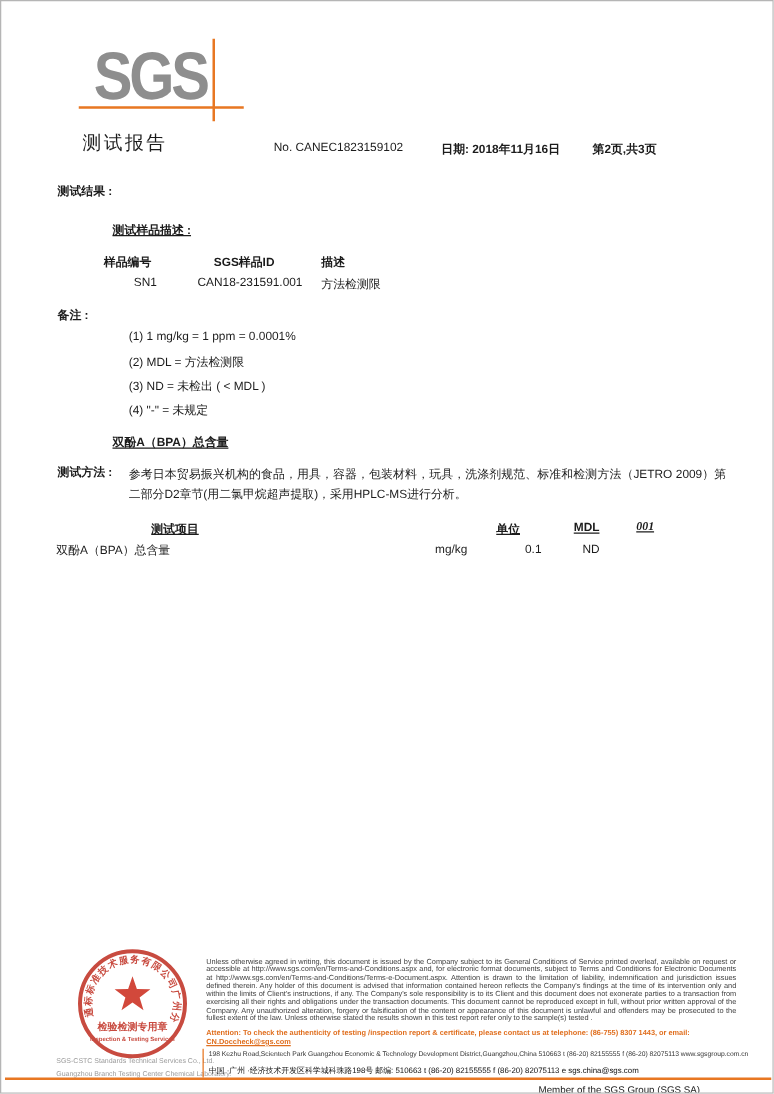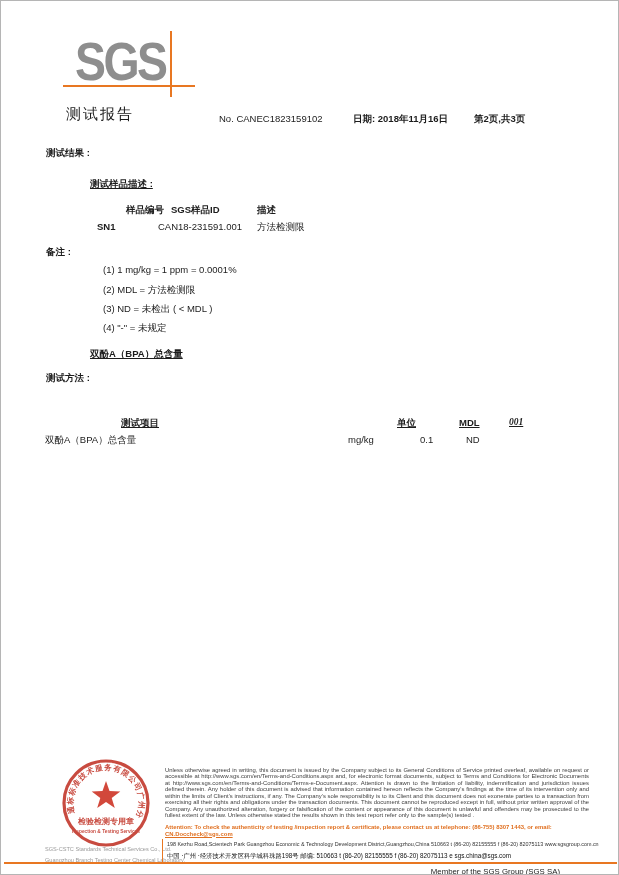--- a/index.html
+++ b/index.html
@@ -29,24 +29,24 @@
 
   .t95 { font-size:9.5px; }
   .bold { font-weight:bold; }
   .ul { text-decoration:underline;margin-left:44px; }
   .it { font-style:italic; }
 
   
   .results-label { left:45px; top:146px; }
   .sample-desc-label { left:45px; top:177px; }
 
-  .st-h1 { left:82px;  top:203px;margin-left:43px; }
+  .st-h1 { left:82px;  top:203px; }
   .st-h2 { left:170px; top:203px;text-align:center; }
   .st-h3 { left:256px; top:203px; }
-  .st-c1 { left:96px;  top:220px;font-weight:bold; }
+  .st-c1 { left:106px;  top:220px; }
   .st-c2 { left:157px; top:220px; }
   .st-c3 { left:256px; top:220px; }
 
   .notes-label { left:45px; top:245px; }
   .note { left:102px; }
   .note0 { top:263px; } .note1 { top:283px; } .note2 { top:302px; } .note3 { top:321px; }
 
   .bpa-heading { left:45px; top:347px; }
   .method-label { left:45px; top:371px; }
   .method-text { left:102px; top:371px; width:478px; line-height:15.5px; text-align:justify; }
@@ -109,20 +109,21 @@
   </div>
 
   <div class="abs t95 bold notes-label">备注 :</div>
   <div class="abs t95 note note0">(1) 1 mg/kg = 1 ppm = 0.0001%</div>
   <div class="abs t95 note note1">(2) MDL = 方法检测限</div>
   <div class="abs t95 note note2">(3) ND = 未检出 ( &lt; MDL )</div>
   <div class="abs t95 note note3">(4) "-" = 未规定</div>
 
   <div class="abs t95 bold ul bpa-heading">双酚A（BPA）总含量</div>
   <div class="abs t95 bold method-label">测试方法 :</div>
+  <div class="abs t95 method-text">参考日本贸易振兴机构的食品，用具，容器，包装材料，玩具，洗涤剂规范、标准和检测方法（JETRO 2009）第二部分D2章节(用二氯甲烷超声提取)，采用HPLC-MS进行分析。</div>
 
   <div>
     <span class="abs t95 bold ul rt-h1">测试项目</span>
     <span class="abs t95 bold ul rt-h2">单位</span>
     <span class="abs t95 bold ul rt-h3">MDL</span>
     <span class="abs t95 bold ul it rt-h4">001</span>
     <span class="abs t95 rt-c1">双酚A（BPA）总含量</span>
     <span class="abs t95 rt-c2">mg/kg</span>
     <span class="abs t95 rt-c3">0.1</span>
     <span class="abs t95 rt-c4">ND</span>

